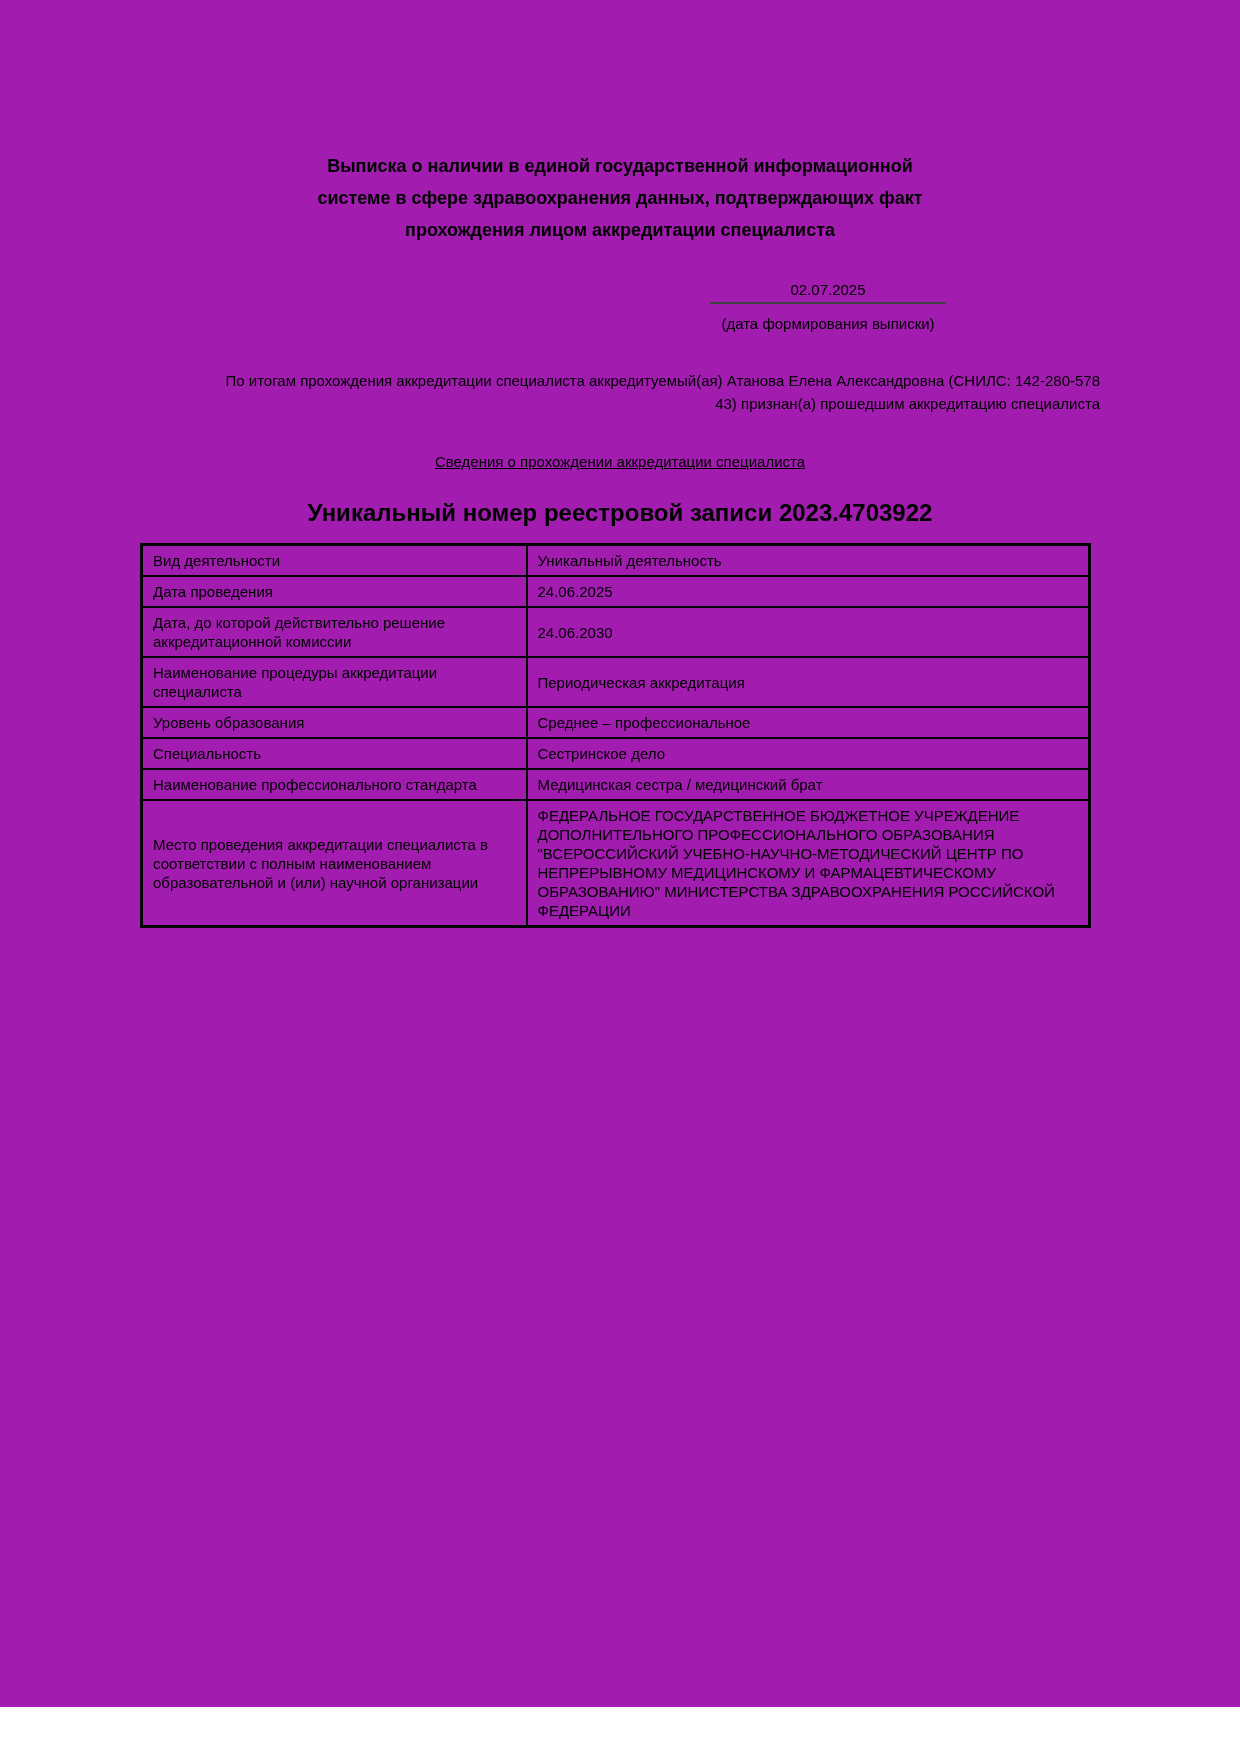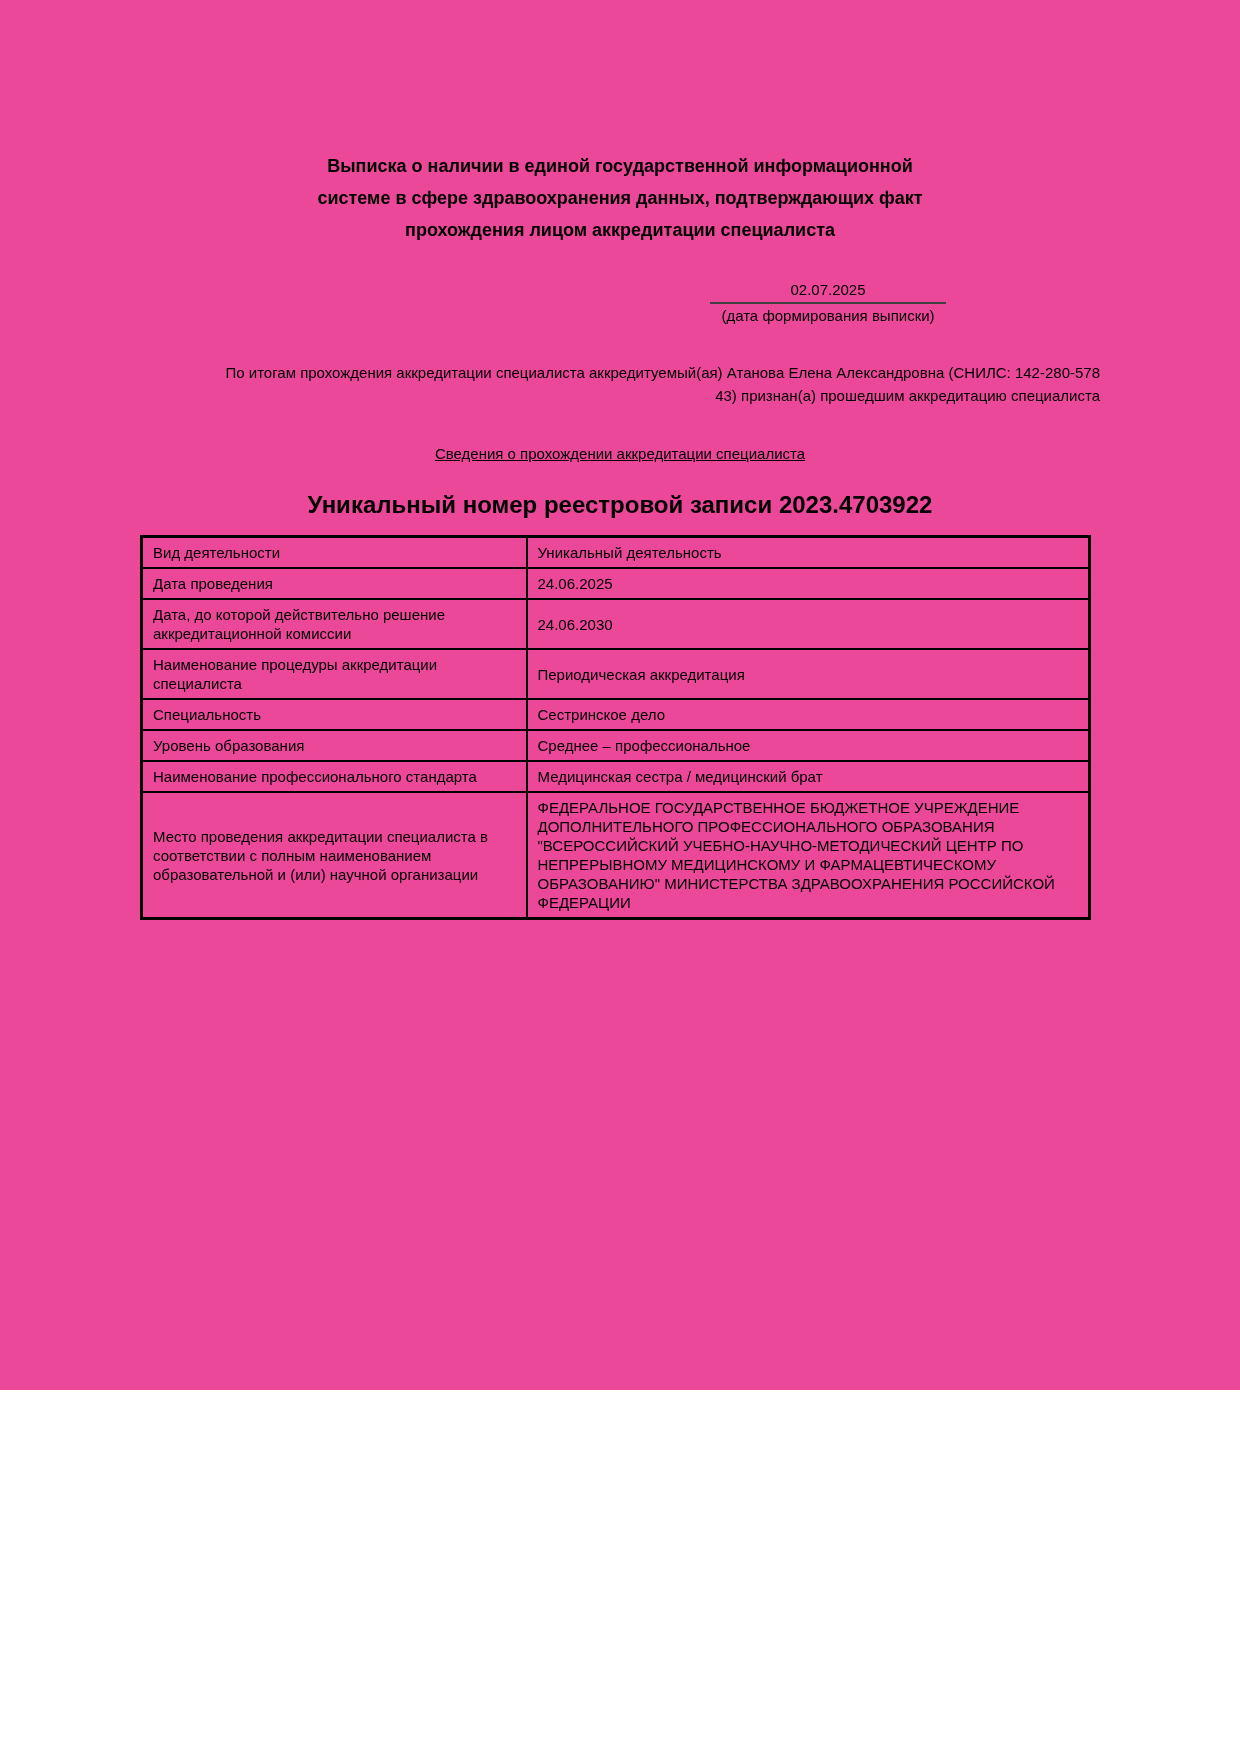--- a/index.html
+++ b/index.html
@@ -6,22 +6,22 @@
   html, body { background: #ffffff; }
   body {
     width: 1240px;
     height: 1755px;
     font-family: "Liberation Sans", "DejaVu Sans", sans-serif;
     color: #000000;
     position: relative;
   }
   .page {
     width: 1240px;
-    height: 1390px;
-    background: #ec4899;
+    height: 1707px;
+    background: #a21caf;
     overflow: hidden;
   }
   .doc-title {
     margin: 150px auto 0;
     width: 700px;
     text-align: center;
     font-size: 18px;
     font-weight: bold;
     line-height: 32px;
     white-space: pre-line;
@@ -34,20 +34,21 @@
     line-height: 19px;
   }
   .date-value {
     display: block;
     border-bottom: 2px solid #404040;
     padding-bottom: 3px;
   }
   .date-caption {
     display: block;
     padding-top: 2px;
+    margin-top: 8px;
   }
   .intro {
     margin: 36px auto 0;
     width: 960px;
     text-align: right;
     font-size: 15px;
     line-height: 23px;
     white-space: pre-line;
   }
   .section-title {
@@ -117,26 +118,26 @@
       </tr>
       <tr>
         <td>Дата, до которой действительно решение аккредитационной комиссии</td>
         <td>24.06.2030</td>
       </tr>
       <tr>
         <td>Наименование процедуры аккредитации специалиста</td>
         <td>Периодическая аккредитация</td>
       </tr>
       <tr>
+        <td>Уровень образования</td>
+        <td>Среднее – профессиональное</td>
+      </tr>
+      <tr>
         <td>Специальность</td>
         <td>Сестринское дело</td>
-      </tr>
-      <tr>
-        <td>Уровень образования</td>
-        <td>Среднее – профессиональное</td>
       </tr>
       <tr>
         <td>Наименование профессионального стандарта</td>
         <td>Медицинская сестра / медицинский брат</td>
       </tr>
       <tr>
         <td>Место проведения аккредитации специалиста в соответствии с полным наименованием образовательной и (или) научной организации</td>
         <td>ФЕДЕРАЛЬНОЕ ГОСУДАРСТВЕННОЕ БЮДЖЕТНОЕ УЧРЕЖДЕНИЕ ДОПОЛНИТЕЛЬНОГО ПРОФЕССИОНАЛЬНОГО ОБРАЗОВАНИЯ "ВСЕРОССИЙСКИЙ УЧЕБНО-НАУЧНО-МЕТОДИЧЕСКИЙ ЦЕНТР ПО НЕПРЕРЫВНОМУ МЕДИЦИНСКОМУ И ФАРМАЦЕВТИЧЕСКОМУ ОБРАЗОВАНИЮ" МИНИСТЕРСТВА ЗДРАВООХРАНЕНИЯ РОССИЙСКОЙ ФЕДЕРАЦИИ</td>
       </tr>
     </tbody>

